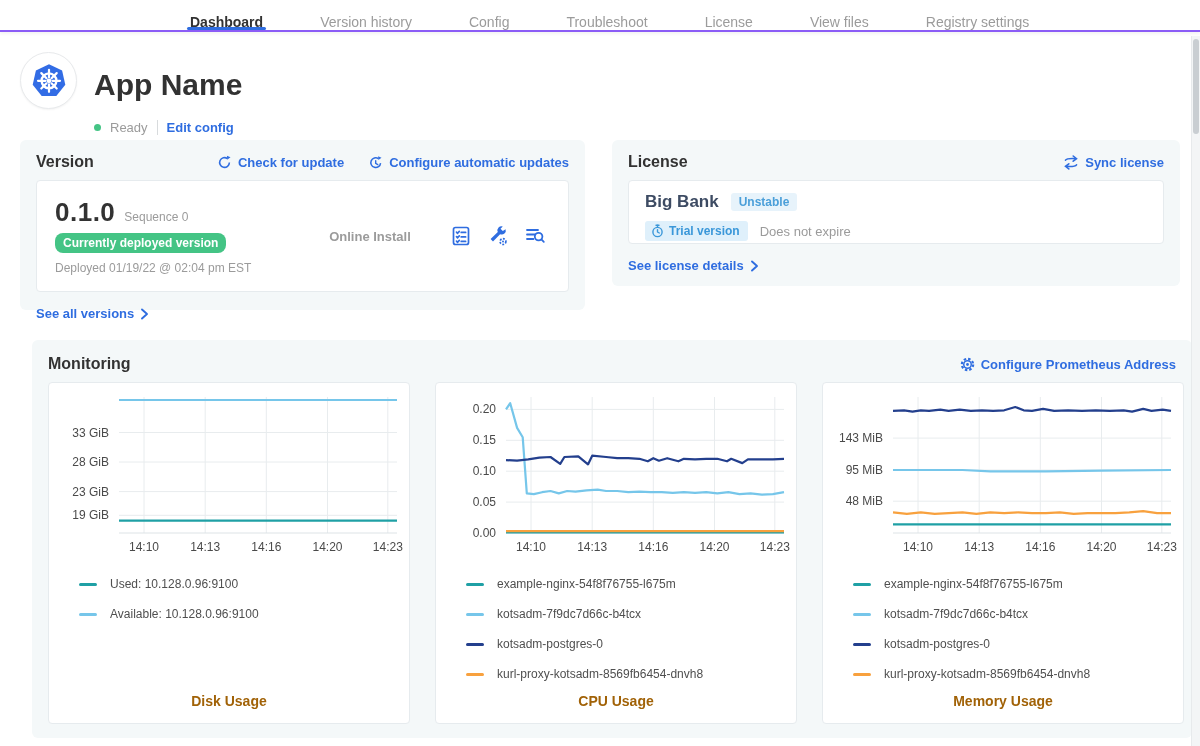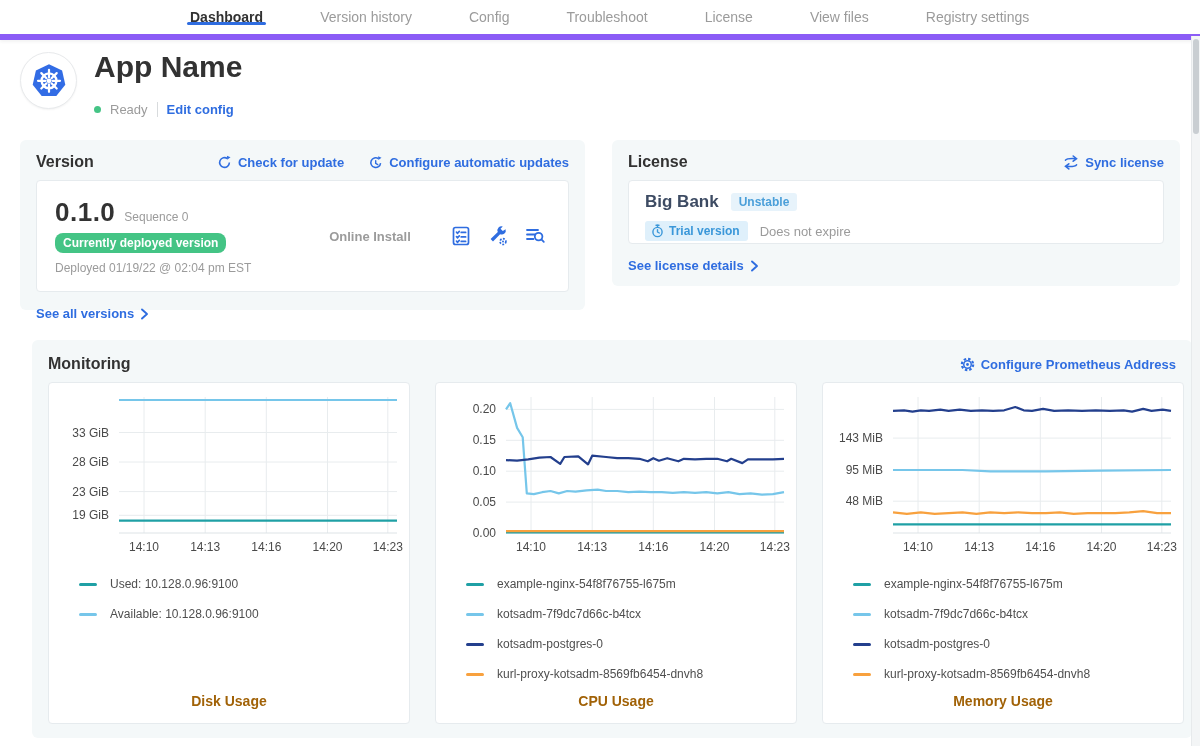--- a/index.html
+++ b/index.html
@@ -4,35 +4,35 @@
 <style>
   * { box-sizing: border-box; }
   html,body { margin:0; padding:0; }
   body {
     width:1200px; height:746px; position:relative; overflow:hidden;
     background:#ffffff; color:#323232;
     font-family:"Liberation Sans", sans-serif;
   }
   
   .topnav {
-    position:absolute; left:0; top:0; width:1200px; height:40px;
-    background:#fff; border-bottom:6px solid #8b5cf6;
+    position:absolute; left:0; top:0; width:1200px; height:32px;
+    background:#fff; border-bottom:2px solid #8b5cf6;
     box-shadow:0 2px 3px rgba(0,0,0,.05);
-    display:flex; align-items:center; padding-left:190px; gap:57px; z-index:5;
+    display:flex; align-items:flex-end; padding-left:190px; gap:57px; z-index:5;
   }
   .tab { display:flex; align-items:center; font-size:14px; color:#9b9b9b; cursor:pointer; position:relative; white-space:nowrap; }
   .tab.active { color:#323232; font-weight:700; }
   .tab.active::after { content:""; position:absolute; left:-3px; right:-3px; bottom:0; height:3px; background:#2f6de0; border-radius:2px; }
   
   .scrollbar { position:absolute; right:0; top:36px; bottom:0; width:9px; background:#f3f5f6; border-left:1px solid #e7eaec; z-index:6; }
   .scrollbar .thumb { position:absolute; top:3px; left:1px; width:6px; height:95px; background:#c9ced2; border-radius:3px; }
   
   .app-header { position:absolute; left:20px; top:52px; display:flex; gap:17px; align-items:flex-start; }
   .app-logo { width:57px; height:57px; border-radius:50%; background:#fff; border:1px solid #e8eaec; display:flex; align-items:center; justify-content:center; box-shadow:0 1px 2px rgba(0,0,0,.05); }
-  .app-title { font-size:30px; font-weight:700; color:#323232; line-height:1; margin-top:0; }
+  .app-title { font-size:30px; font-weight:700; color:#323232; line-height:1; margin-top:18px; }
   .status-row { display:flex; align-items:center; gap:9px; margin-top:12px; }
   .status-dot { width:7px; height:7px; border-radius:50%; background:#44c485; }
   .status-text { font-size:13px; color:#9b9b9b; }
   .vdiv { width:1px; height:15px; background:#d8dbdd; }
   .link { color:#2f6de0; font-weight:700; font-size:13px; cursor:pointer; display:inline-flex; align-items:center; gap:6px; text-decoration:none; }
   
   .card { position:absolute; background:#f4f8f9; border-radius:6px; padding:12px 16px 14px; }
   .card-version { left:20px; top:140px; width:565px; height:170px; }
   .card-license { left:612px; top:140px; width:568px; height:146px; }
   .card-monitoring { left:32px; top:340px; width:1160px; height:398px; padding-top:14px; }

